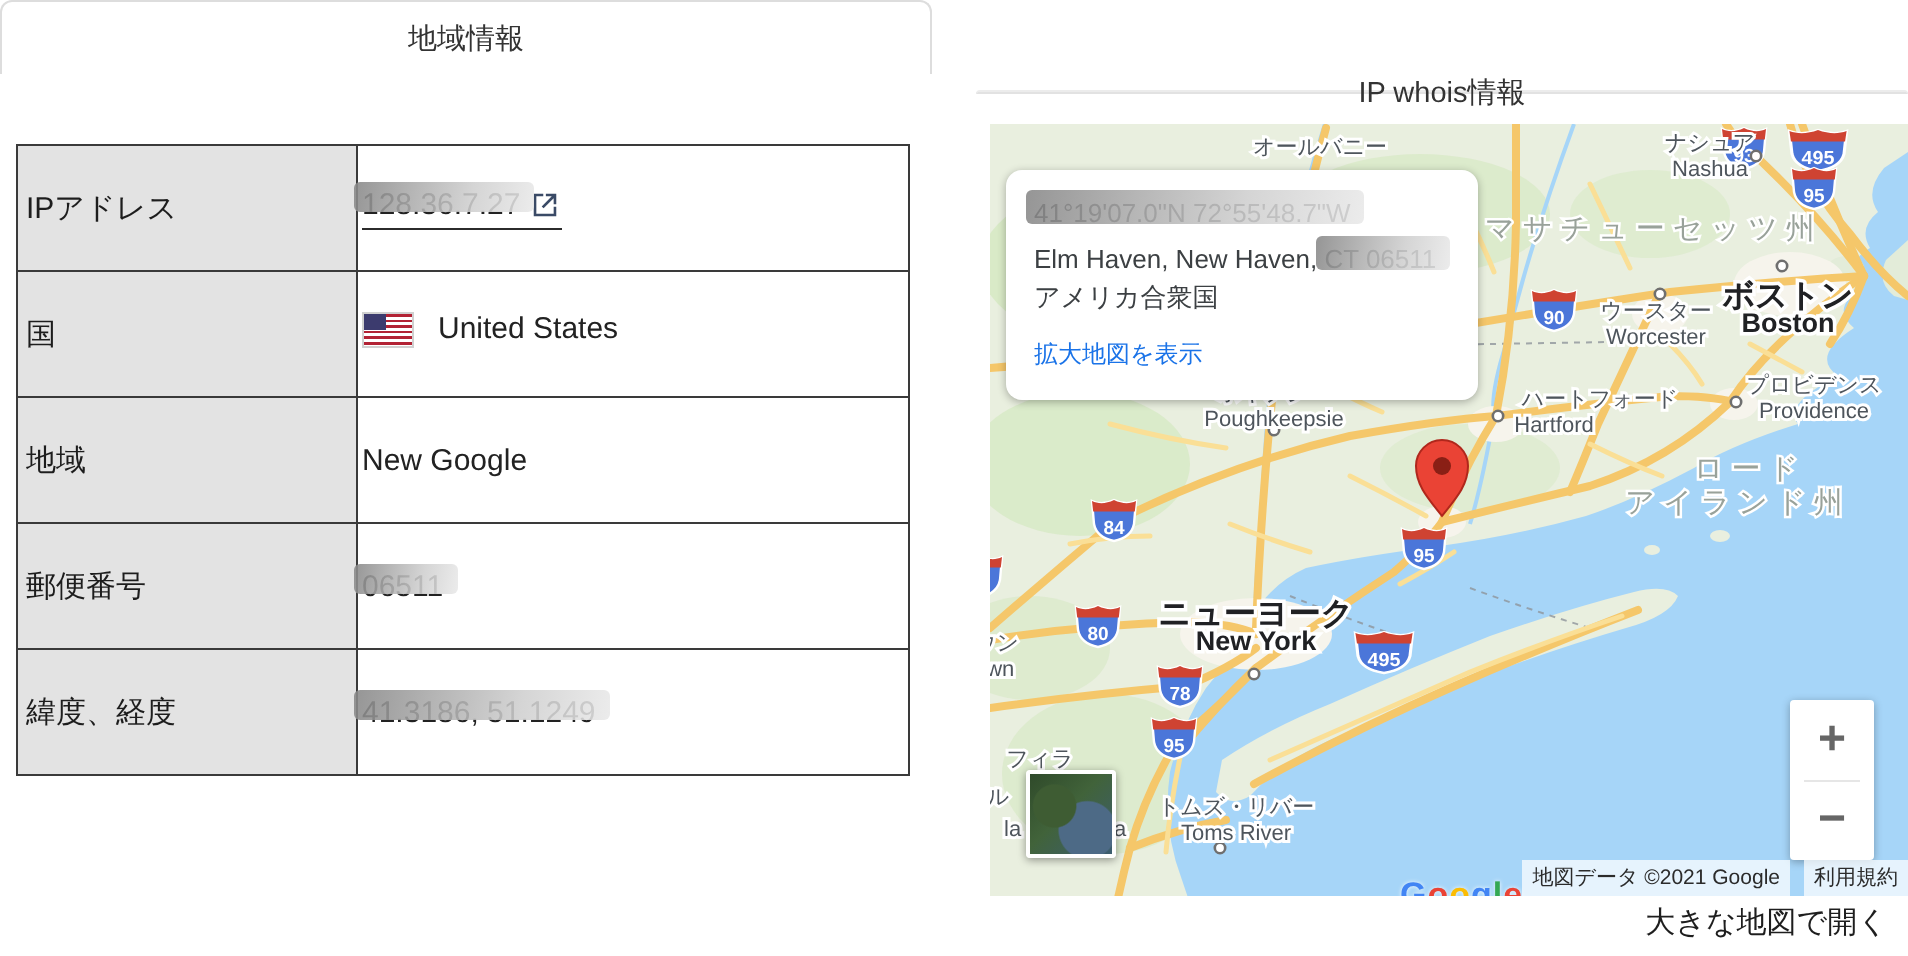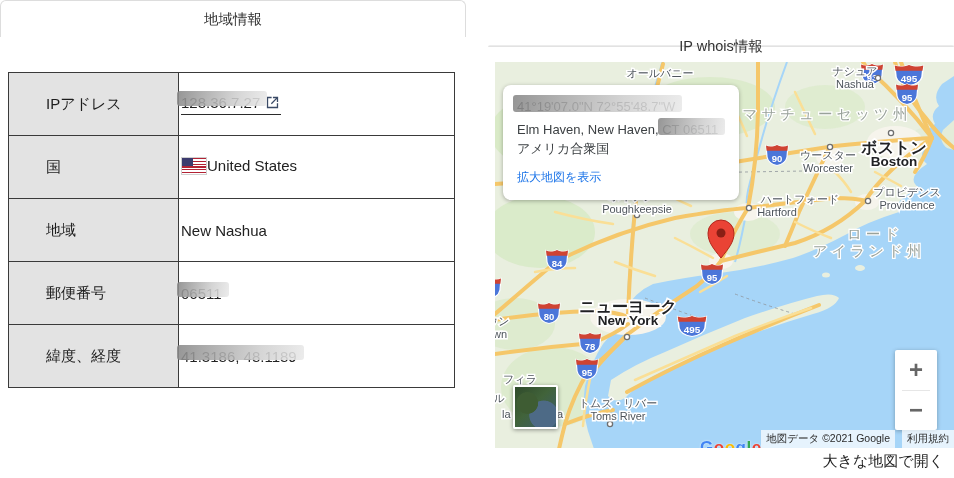--- a/index.html
+++ b/index.html
@@ -10,30 +10,30 @@
   .tabbar { display:flex; gap:22px; height:37px; }
   .tab { flex:1; display:flex; align-items:center; justify-content:center;
          font-size:14.5px; color:#333; border-radius:6px 6px 0 0; cursor:pointer; }
   .tab.active { background:#fff; border:1px solid #ddd; border-bottom:none; }
   .tab.inactive { background:#fef9c3; border:1px solid #ececec; border-bottom:1px solid #e2e2e2;margin-top:45px; }
 
   
   .geo-table { position:absolute; left:8px; top:72px; width:447px;
                border-collapse:collapse; }
   .geo-table td { border:1px solid #3a3a3a; height:63px; font-size:15px; vertical-align:middle; }
-  .geo-table td.k { background:#e3e3e3; width:170px; padding-left:37px; color:#1d1d1d; }
+  .geo-table td.k { background:#e3e3e3; width:170px; padding-left:4px; color:#1d1d1d; }
   .geo-table td.v { background:#fff; padding-left:2px; }
 
   .redact { position:relative; display:inline-block; white-space:nowrap; }
   .redact::after { content:""; position:absolute; left:-4px; right:-7px; top:-3px; bottom:26%;
         background:linear-gradient(100deg,#878787 0%,#a9a9a9 30%,#cfcfcf 65%,#e9e9e9 100%);
         opacity:.88; border-radius:3px; }
   .ip-wrap { display:inline-flex; align-items:center; gap:6px;
              border-bottom:1.5px solid #2b2b2b; padding:0 2px 3px 0; }
-  .flag-row { display:inline-flex; }
+  .flag-row { display:inline-flex; gap:12px; }
   .us-flag { width:26px; height:18px; border:1px solid #d0d0d0;
       background-image:
         linear-gradient(#3c3b6e,#3c3b6e),
         repeating-linear-gradient(to bottom,#b22234 0 1.4px,#ffffff 1.4px 2.77px);
       background-repeat:no-repeat,repeat;
       background-size:11px 8px,100% 100%; }
 
   
   .map-wrap { position:absolute; left:495px; top:62px; width:459px; height:386px;
               overflow:hidden; background:#e9efdf; cursor:grab; }
@@ -110,29 +110,29 @@
     <td class="k">国</td>
     <td class="v">
       <span class="flag-row">
         <span class="us-flag"></span>
         <span>United States</span>
       </span>
     </td>
   </tr>
   <tr>
     <td class="k">地域</td>
-    <td class="v"><span>New Nashua</span></td>
+    <td class="v"><span>New Google</span></td>
   </tr>
   <tr>
     <td class="k">郵便番号</td>
     <td class="v"><span class="redact">06511</span></td>
   </tr>
   <tr>
     <td class="k">緯度、経度</td>
-    <td class="v"><span class="redact">41.3186, 48.1189</span></td>
+    <td class="v"><span class="redact">41.3186, 51.1249</span></td>
   </tr>
 </tbody>
   </table>
 
 <div class="map-wrap">
   <svg id="mapsvg" width="459" height="386" viewBox="0 0 459 386">
 
     <rect x="0" y="0" width="459" height="386" fill="#e9efdf"></rect>
 
     <g>

